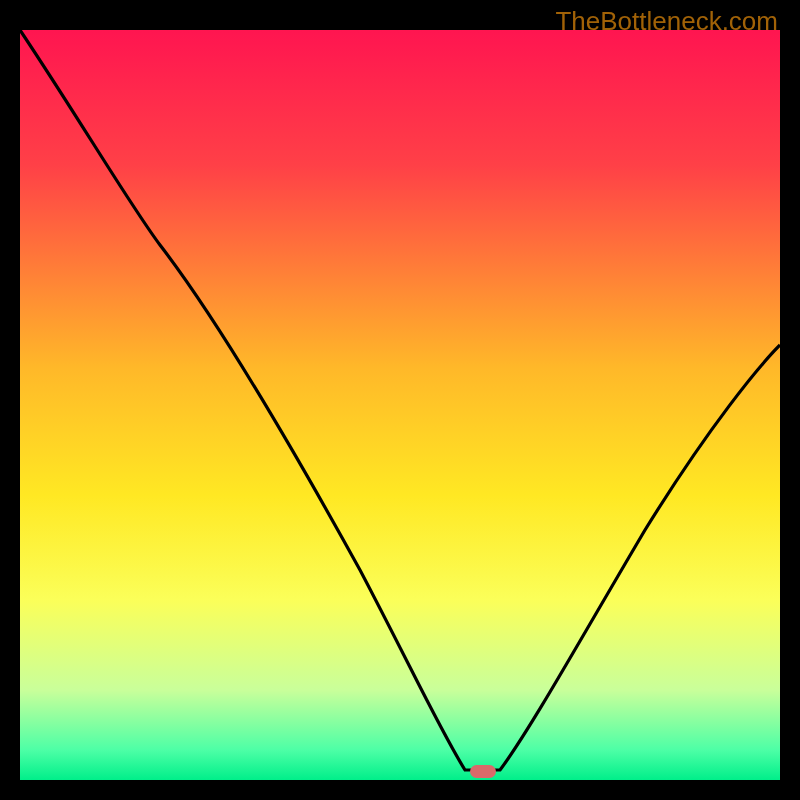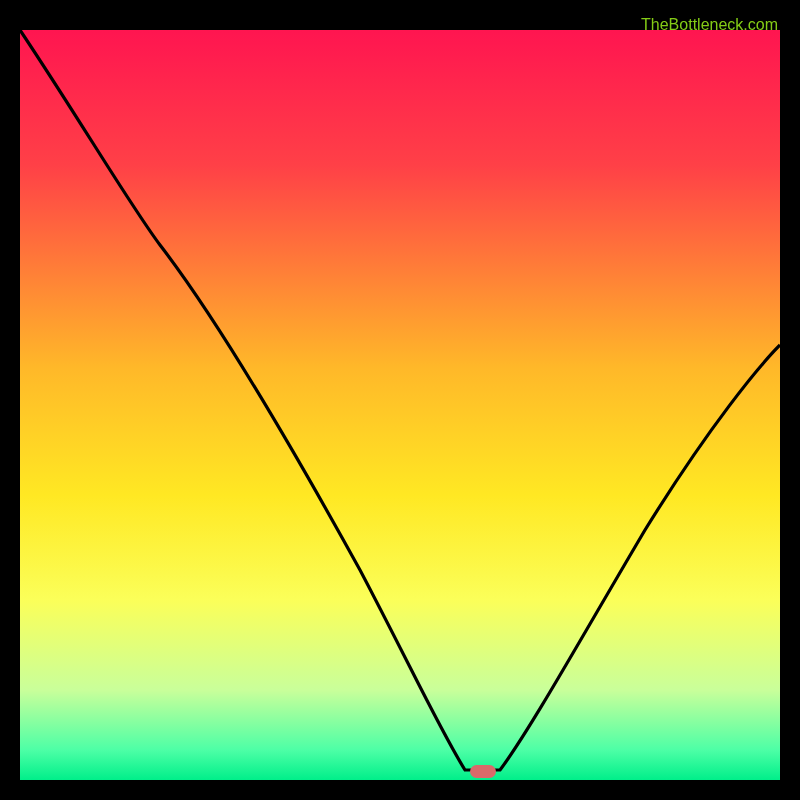--- a/index.html
+++ b/index.html
@@ -6,24 +6,24 @@
     margin: 0;
     padding: 0;
     width: 800px;
     height: 800px;
     background: #000;
     font-family: Arial, Helvetica, sans-serif;
     position: relative;
   }
   .watermark {
     position: absolute;
-    top: 16px;
+    top: 6px;
     right: 22px;
-    color: #84cc16;
-    font-size: 16px;
+    color: #a16207;
+    font-size: 26px;
     font-weight: 500;
     z-index: 10;
   }
   .plot-area {
     position: absolute;
     left: 20px;
     top: 30px;
     width: 760px;
     height: 750px;
     overflow: hidden;

